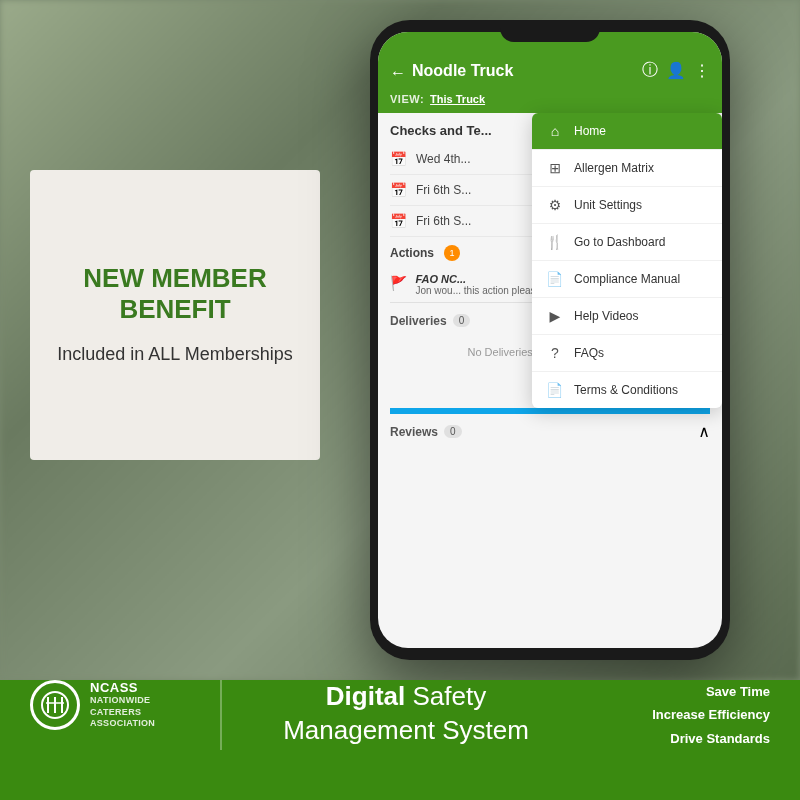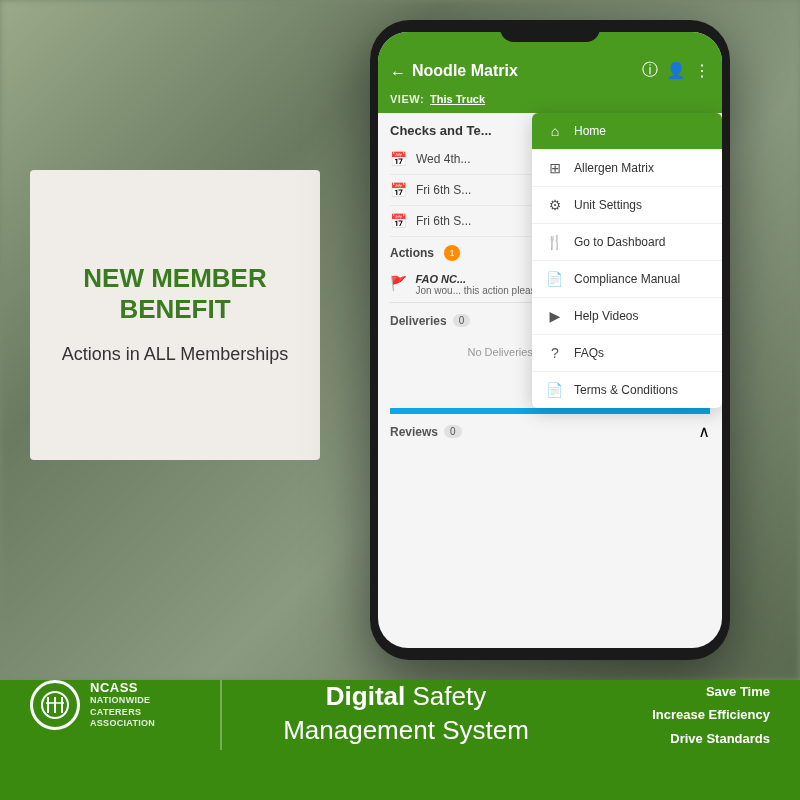--- a/index.html
+++ b/index.html
@@ -449,32 +449,32 @@
 <body>
 
 <div class="bg"></div>
 <div class="bg-blur"></div>
 
 <div class="white-card">
   <div class="new-member-title">
     <span>NEW MEMBER</span><br>
     <span>BENEFIT</span>
   </div>
-  <div class="included-text">Actions in ALL Memberships</div>
+  <div class="included-text">Included in ALL Memberships</div>
 </div>
 
 <div class="phone-container">
   <div class="phone-outer">
     <div class="notch"></div>
     <div class="phone-screen">
 
       <div class="phone-header">
         <div class="phone-header-left">
           <span class="back-arrow header-icon">←</span>
-          <span class="phone-title">Noodle Matrix</span>
+          <span class="phone-title">Noodle Truck</span>
         </div>
         <div class="header-icons">
           <span class="header-icon">ⓘ</span>
           <span class="header-icon">👤</span>
           <span class="header-icon">⋮</span>
         </div>
       </div>
 
       <div class="view-bar">
         <span class="view-label">VIEW:</span>

